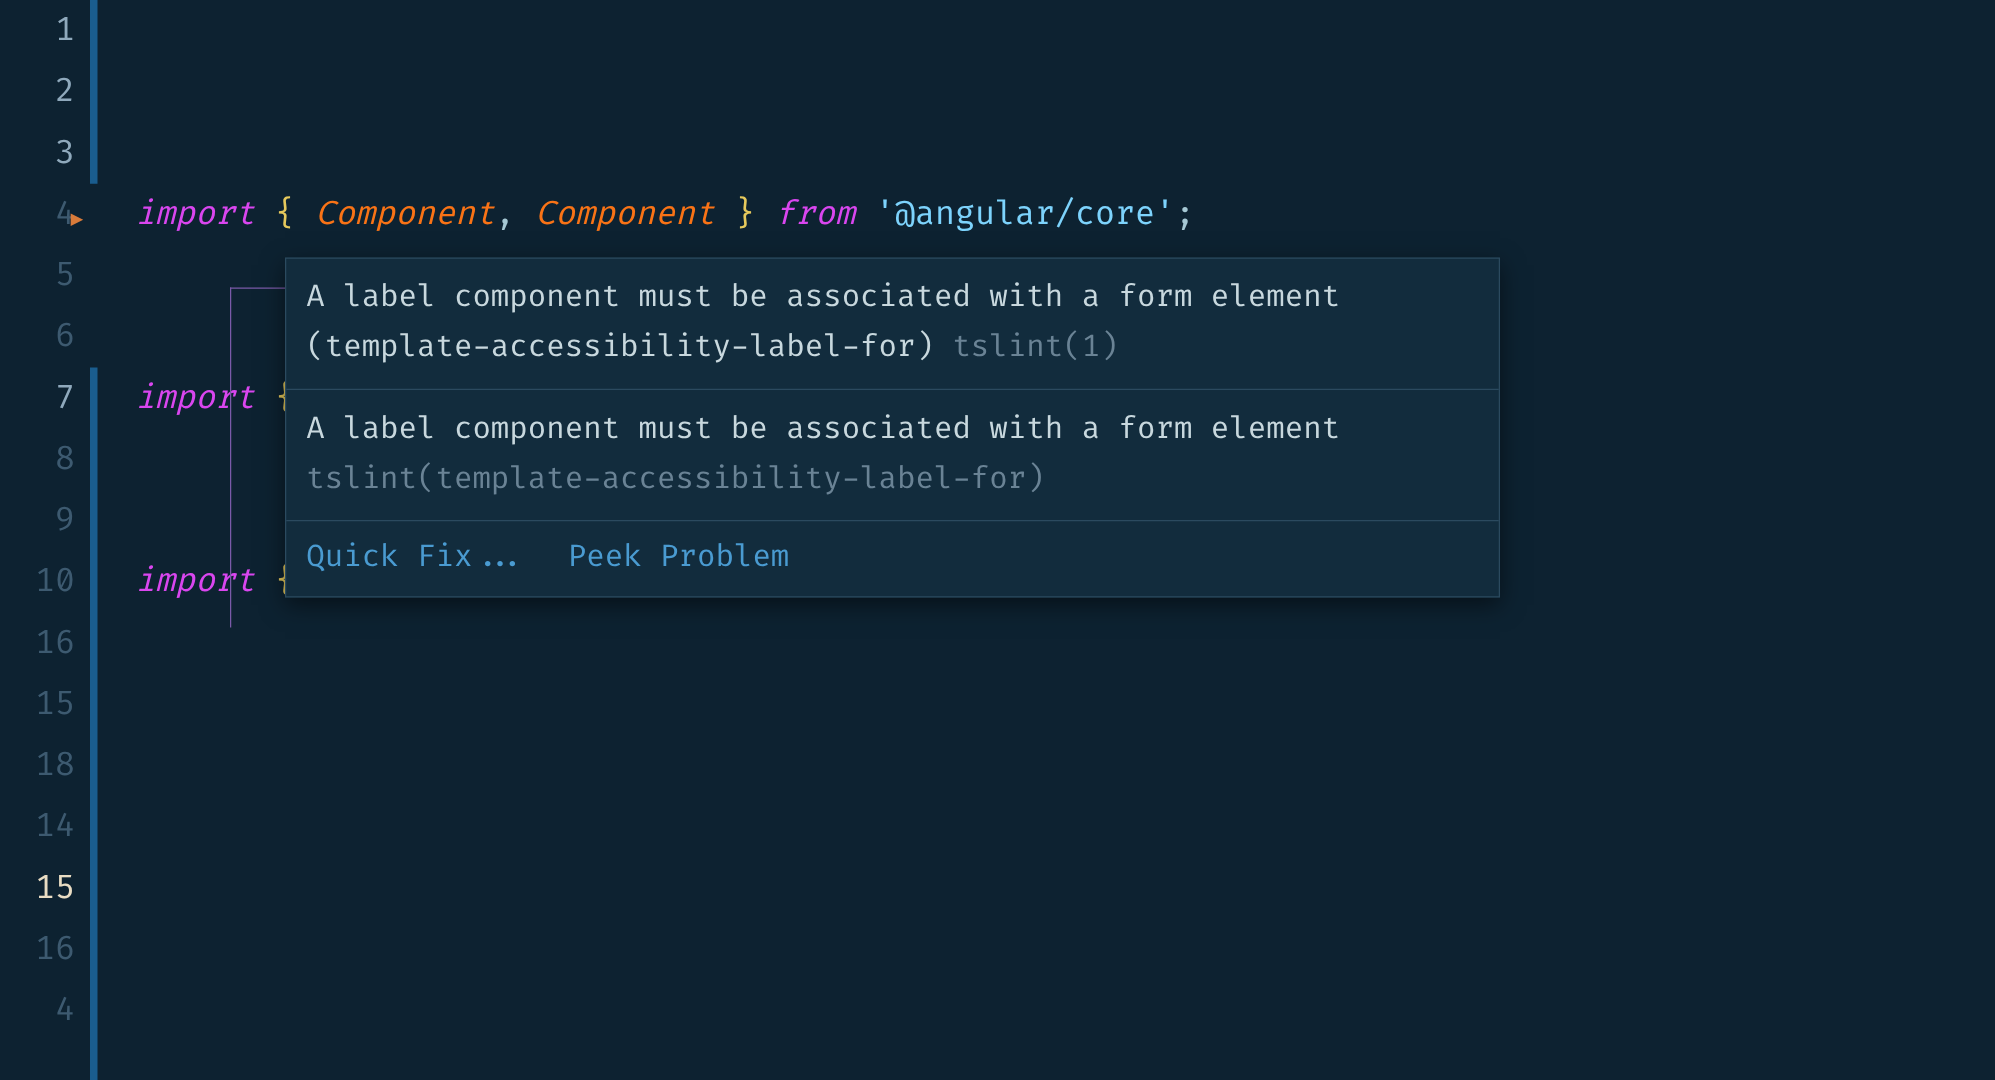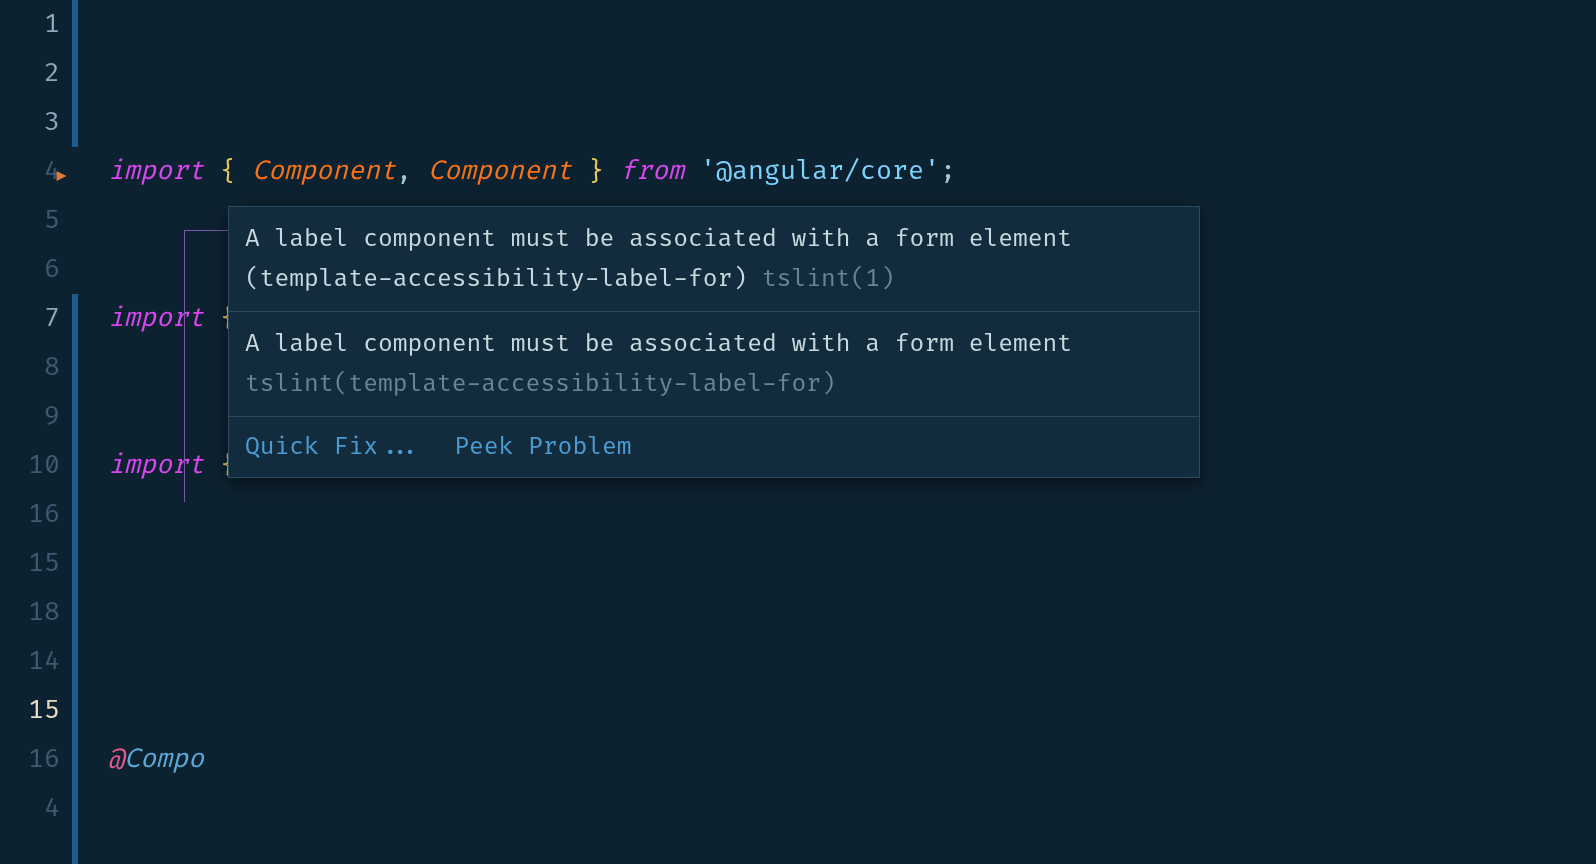--- a/index.html
+++ b/index.html
@@ -135,21 +135,20 @@
     <span class="ln">4</span>
     <span class="collapse-marker">▶</span>
   </div>
 
   <div class="code">
     <div class="purple-box"></div>
     <span class="line"><span class="kw">import</span> <span class="br">{ </span><span class="cls">Component</span><span class="pun">, </span><span class="cls">Component</span><span class="br"> }</span> <span class="kw">from</span> <span class="str">'@angular/core'</span><span class="pun">;</span></span>
     <span class="line"><span class="kw">import</span> <span class="br">{ </span><span class="cls">NgForm</span><span class="br"> }</span> <span class="kw">from</span> <span class="str">'@angular/forms'</span><span class="pun">;</span></span>
     <span class="line"><span class="kw">import</span> <span class="br">{ </span><span class="cls">FlashService</span><span class="br"> }</span> <span class="kw">from</span> <span class="str">'./flash.service'</span><span class="pun">;</span></span>
     <span class="line"></span>
-    <span class="line"><span class="dec">@</span><span class="decname">Compo</span></span>
     
     
     
     
     
     
     
     
     
     

